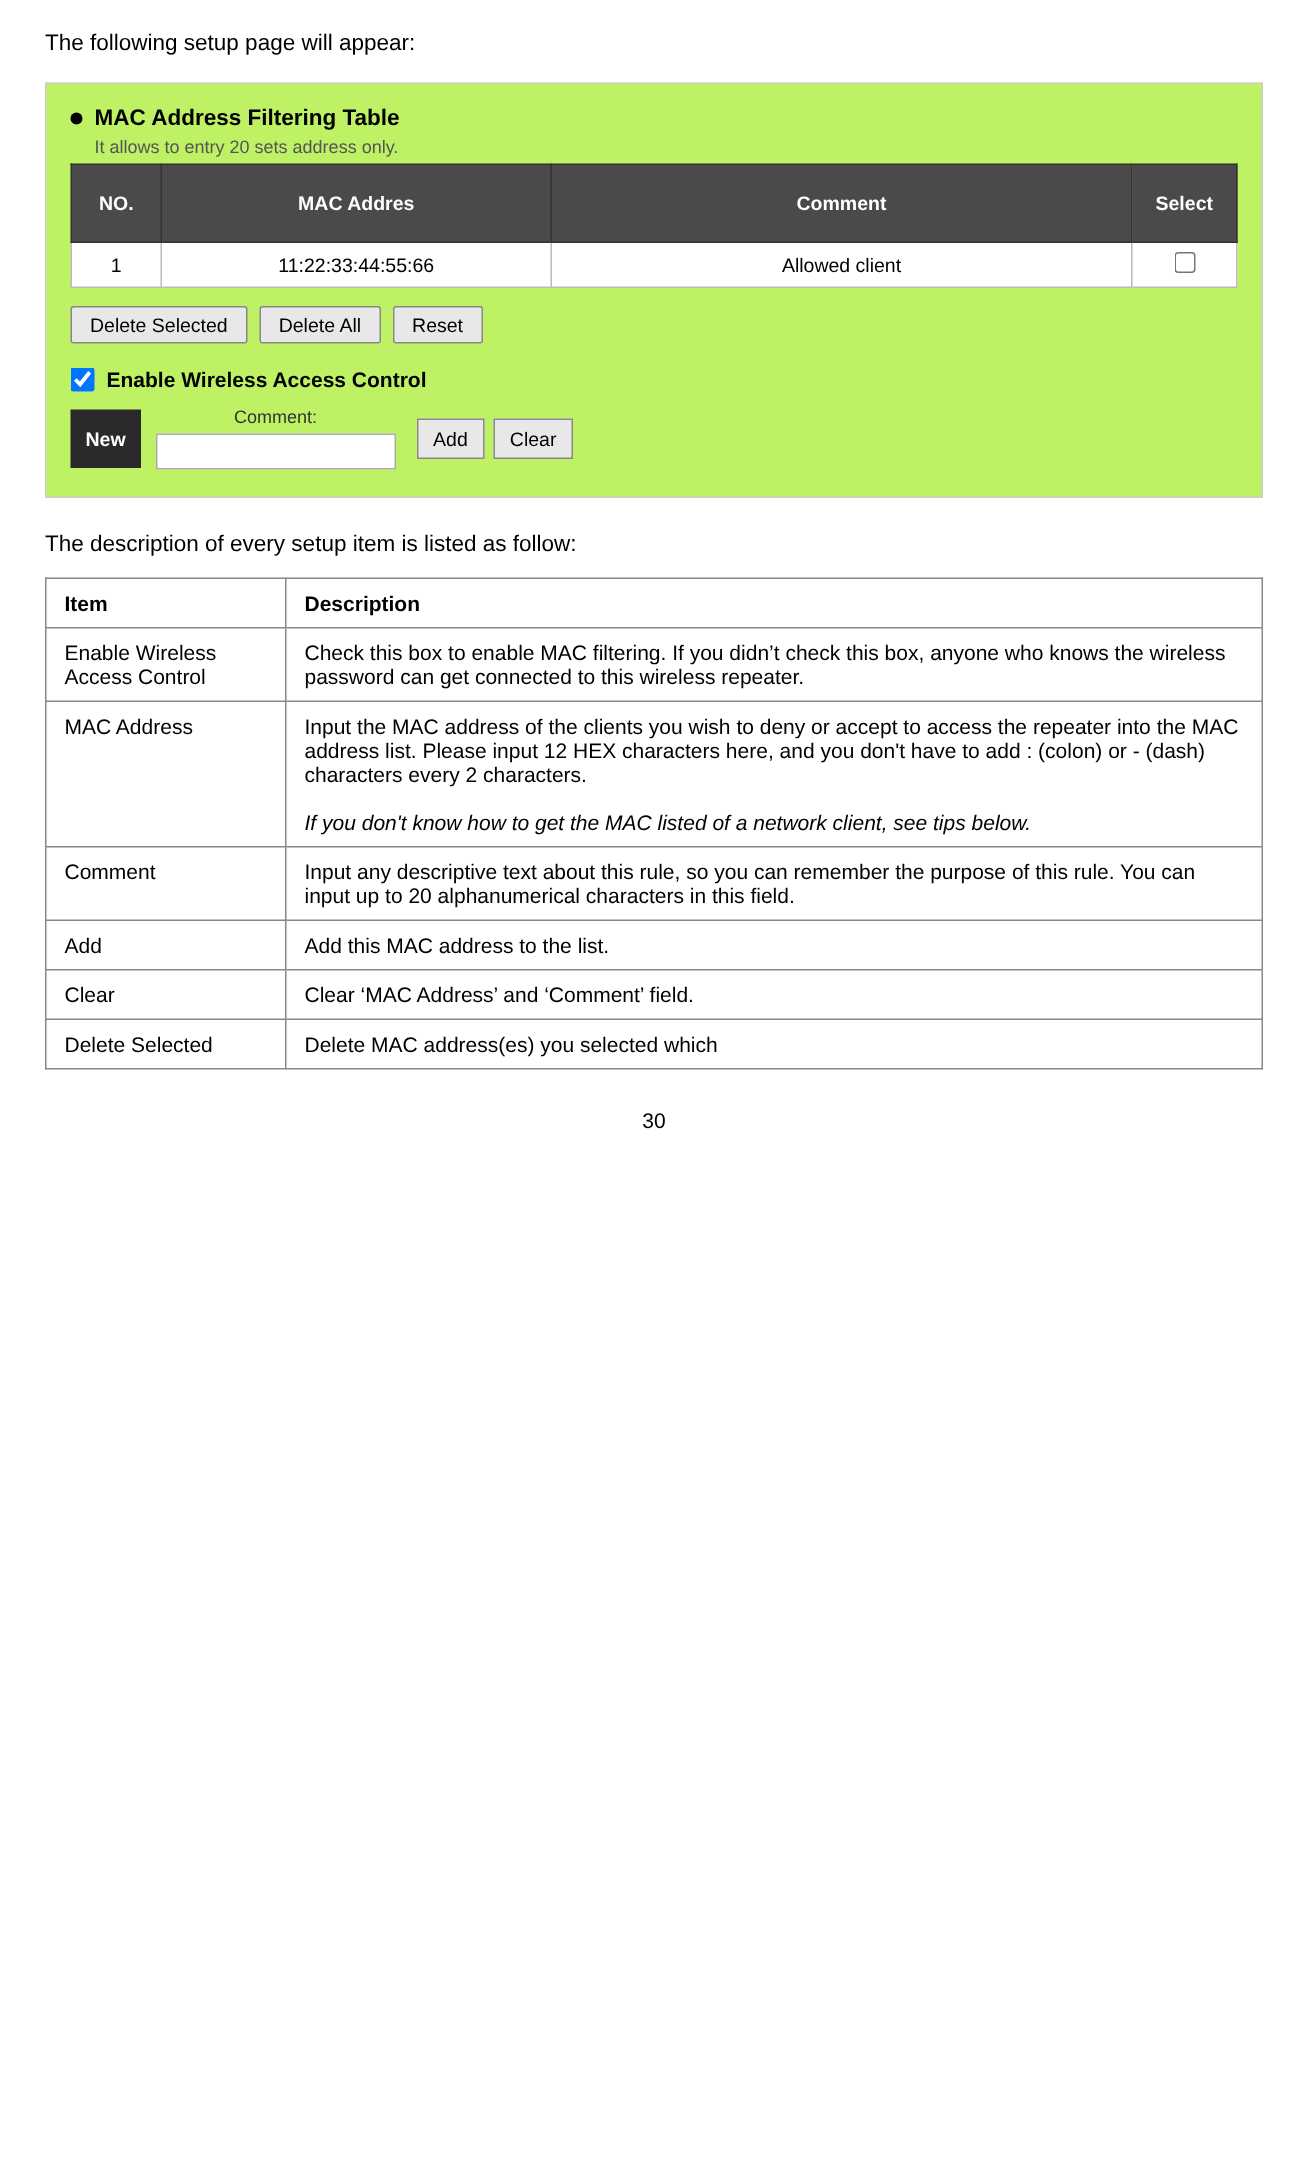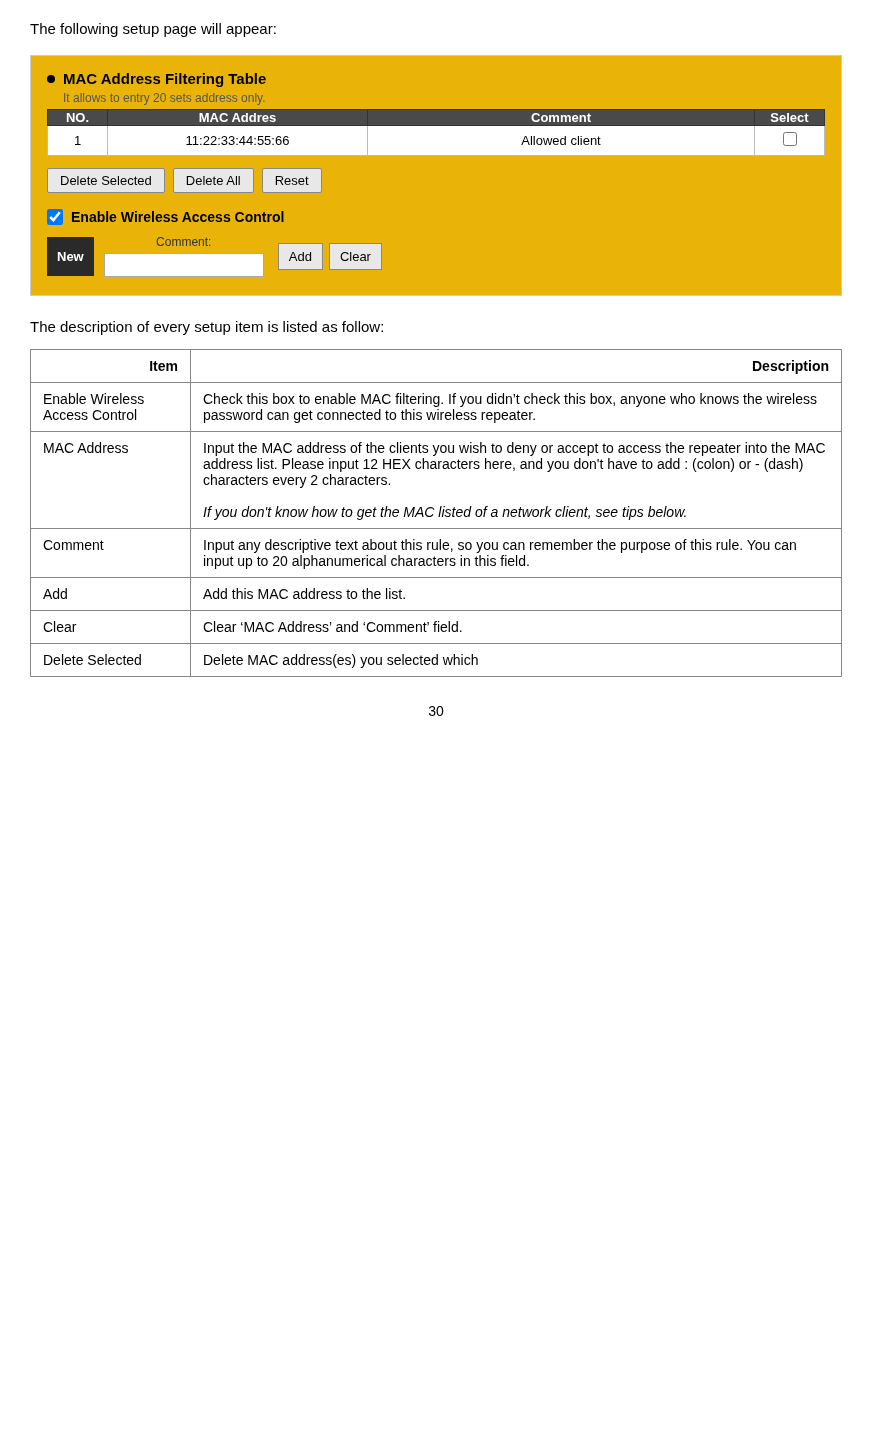--- a/index.html
+++ b/index.html
@@ -14,21 +14,21 @@
       color: #000;
       padding: 20px 30px;
       max-width: 872px;
     }
     .intro-text {
       font-size: 15px;
       margin-bottom: 18px;
     }
     .mac-filter-box {
       border: 1px solid #ccc;
-      background: #eab308;
+      background: #bef264;
       padding: 14px 16px 18px 16px;
       margin-bottom: 22px;
     }
     .mac-filter-title {
       font-weight: bold;
       font-size: 15px;
       margin-bottom: 4px;
       display: flex;
       align-items: center;
       gap: 8px;
@@ -47,21 +47,21 @@
       margin-left: 16px;
     }
     .mac-table {
       width: 100%;
       border-collapse: collapse;
       margin-bottom: 12px;
     }
     .mac-table th {
       background: #4a4a4a;
       color: #fff;
-      padding: 0 10px;
+      padding: 18px 10px;
       font-size: 13px;
       font-weight: bold;
       text-align: center;
       border: 1px solid #333;
     }
     .mac-table th.no-col {
       width: 60px;
     }
     .mac-table th.mac-col {
       width: 260px;
@@ -182,21 +182,21 @@
     }
     .desc-table th, .desc-table td {
       border: 1px solid #888;
       padding: 8px 12px;
       font-size: 14px;
       vertical-align: top;
     }
     .desc-table th {
       background: #fff;
       font-weight: bold;
-      text-align: right;
+      text-align: left;
     }
     .desc-table td:first-child {
       width: 160px;
       font-weight: normal;
     }
     .page-number {
       text-align: center;
       font-size: 14px;
       margin-top: 26px;
     }

